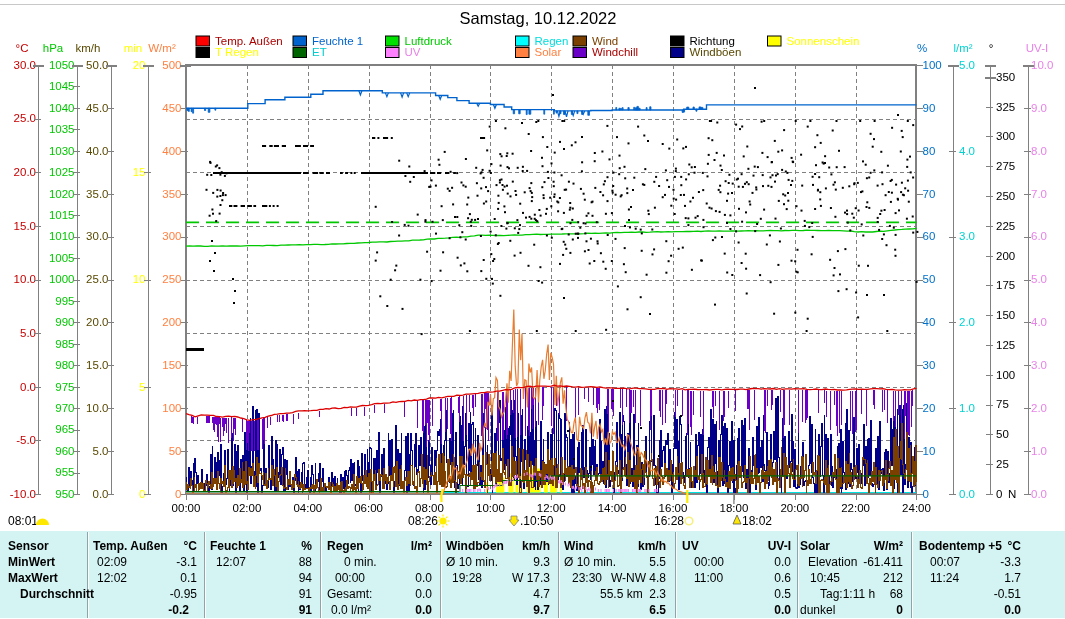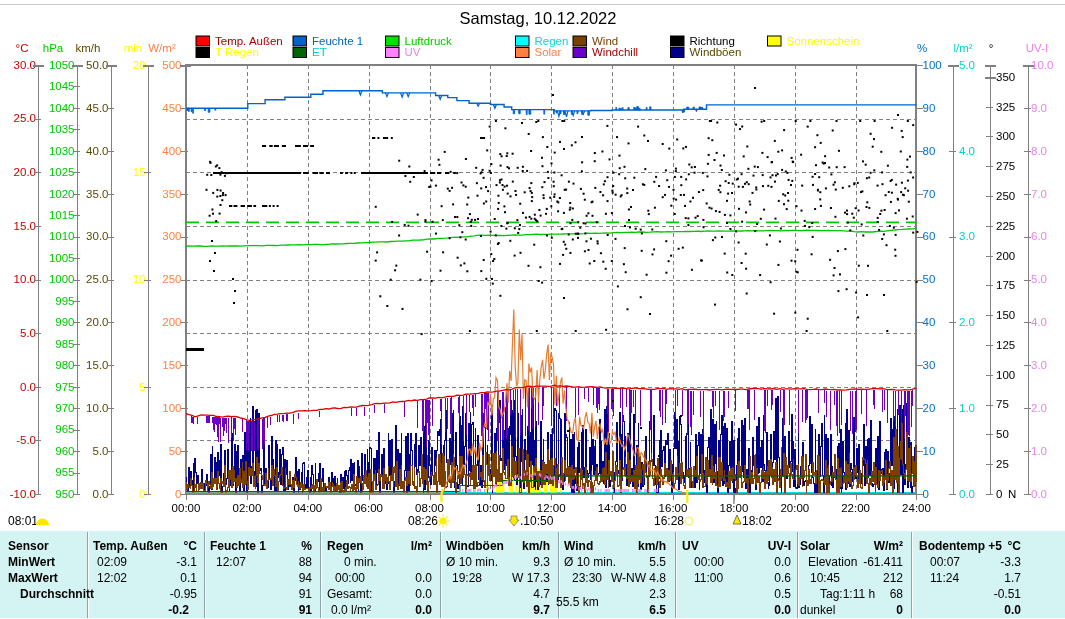--- a/index.html
+++ b/index.html
@@ -1131,21 +1131,21 @@
     <div class="tc" style="left:452px;top:571px;">19:28</div>
     <div class="tc" style="left:430px;top:571px;width:120px;text-align:right;">W 17.3</div>
     <div class="tc" style="left:430px;top:587px;width:120px;text-align:right;">4.7</div>
     <div class="tc" style="left:430px;top:603px;width:120px;text-align:right;font-weight:bold;">9.7</div>
     <div class="tc" style="left:564px;top:539px;font-weight:bold;">Wind</div>
     <div class="tc" style="left:546px;top:539px;width:120px;text-align:right;font-weight:bold;">km/h</div>
     <div class="tc" style="left:564px;top:555px;">Ø 10 min.</div>
     <div class="tc" style="left:546px;top:555px;width:120px;text-align:right;">5.5</div>
     <div class="tc" style="left:572px;top:571px;">23:30</div>
     <div class="tc" style="left:546px;top:571px;width:120px;text-align:right;">W-NW 4.8</div>
-    <div class="tc" style="left:556px;top:587px;margin-top:8px;">55.5 km</div>
+    <div class="tc" style="left:600px;top:587px;">55.5 km</div>
     <div class="tc" style="left:546px;top:587px;width:120px;text-align:right;">2.3</div>
     <div class="tc" style="left:546px;top:603px;width:120px;text-align:right;font-weight:bold;">6.5</div>
     <div class="tc" style="left:682px;top:539px;font-weight:bold;">UV</div>
     <div class="tc" style="left:671px;top:539px;width:120px;text-align:right;font-weight:bold;">UV-I</div>
     <div class="tc" style="left:694px;top:555px;">00:00</div>
     <div class="tc" style="left:671px;top:555px;width:120px;text-align:right;">0.0</div>
     <div class="tc" style="left:694px;top:571px;">11:00</div>
     <div class="tc" style="left:671px;top:571px;width:120px;text-align:right;">0.6</div>
     <div class="tc" style="left:671px;top:587px;width:120px;text-align:right;">0.5</div>
     <div class="tc" style="left:671px;top:603px;width:120px;text-align:right;font-weight:bold;">0.0</div>

